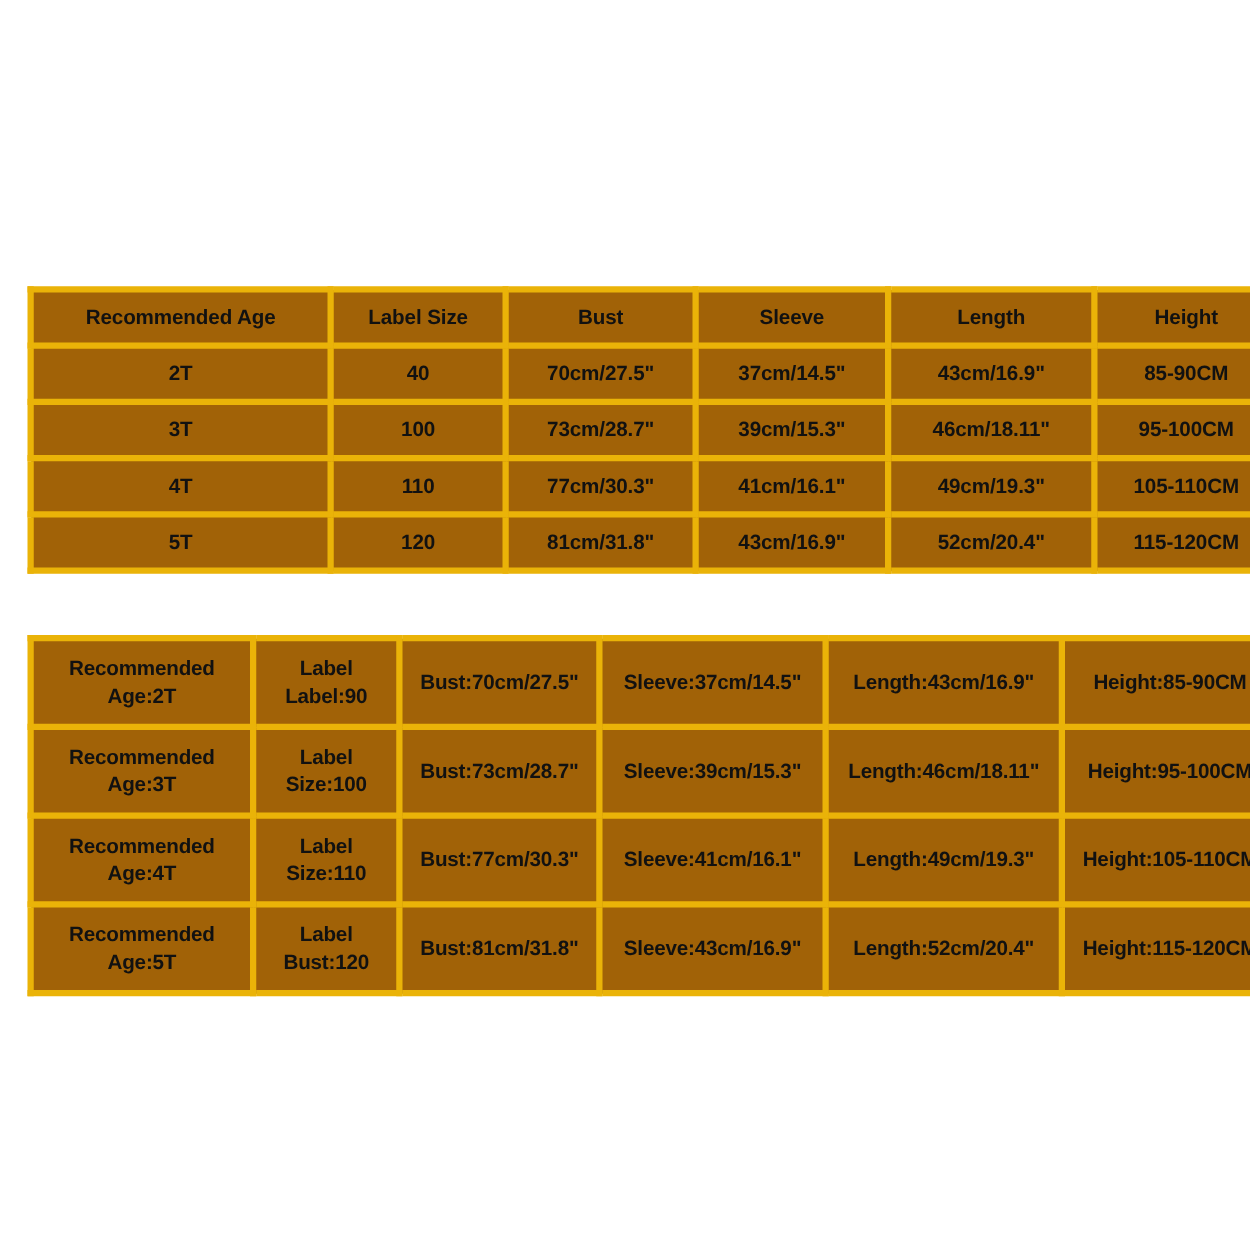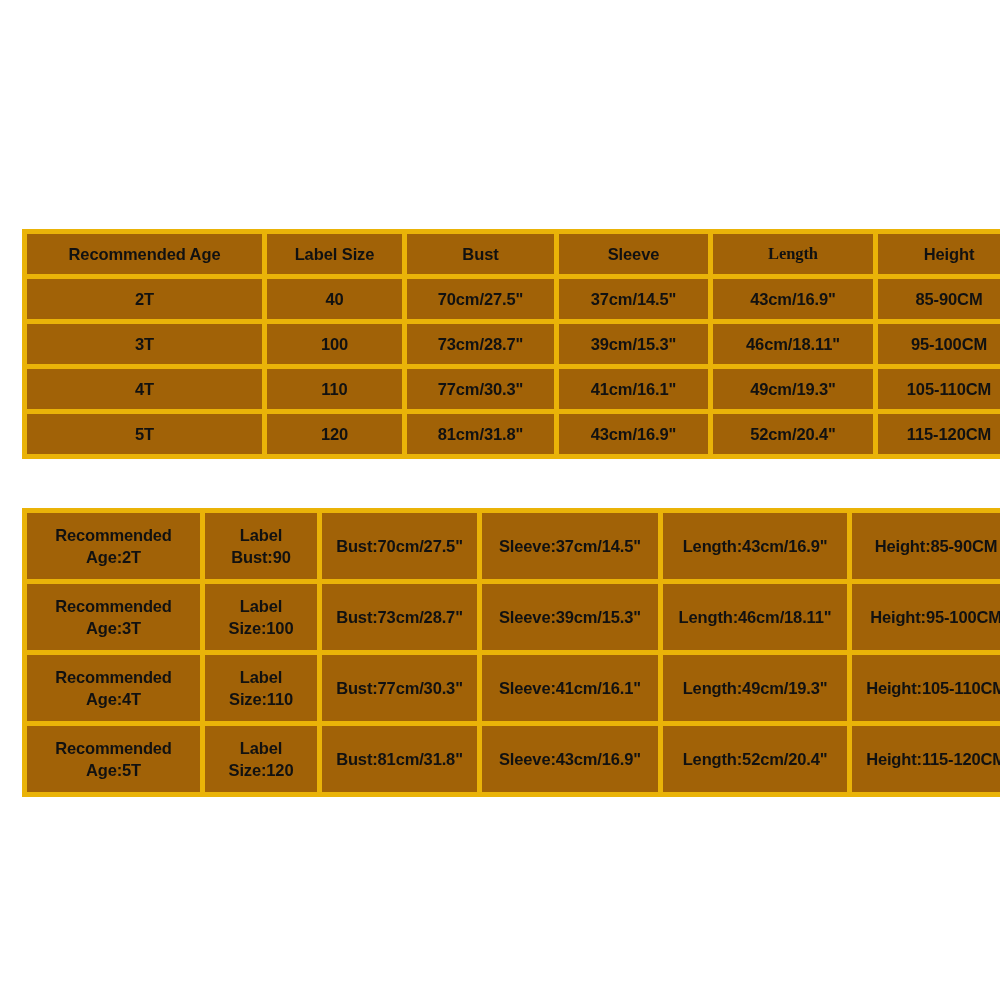--- a/index.html
+++ b/index.html
@@ -50,21 +50,21 @@
   #size-table-columns th,
   #size-table-columns td {
     height: 40px;
     font-size: 16.5px;
     letter-spacing: -0.1px;
   }
   #size-table-columns .c-age   { width: 233px; }
   #size-table-columns .c-label { width: 133px; }
   #size-table-columns .c-bust  { width: 145px; margin-left: 36px; }
   #size-table-columns .c-sleeve{ width: 147px; }
-  #size-table-columns .c-length{ width: 158px; font-family: Liberation Serif, serif; }
+  #size-table-columns .c-length{ width: 158px; }
   #size-table-columns .c-height{ width: 140px; }
 
   
   #size-table-inline {
     left: 22px;
     top: 508px;
     width: 956px;
   }
   #size-table-inline td {
     height: 66px;
@@ -145,21 +145,21 @@
       <tr>
         <td class="c-age">
           <span class="stacked">
             <span class="ln">Recommended</span>
             <span class="ln">Age:2T</span>
           </span>
         </td>
         <td class="c-label">
           <span class="stacked">
             <span class="ln">Label</span>
-            <span class="ln">Bust:90</span>
+            <span class="ln">Label:90</span>
           </span>
         </td>
         <td class="c-bust">Bust:70cm/27.5"</td>
         <td class="c-sleeve">Sleeve:37cm/14.5"</td>
         <td class="c-length">Length:43cm/16.9"</td>
         <td class="c-height">Height:85-90CM</td>
       </tr>
       <tr>
         <td class="c-age">
           <span class="stacked">
@@ -199,21 +199,21 @@
       <tr>
         <td class="c-age">
           <span class="stacked">
             <span class="ln">Recommended</span>
             <span class="ln">Age:5T</span>
           </span>
         </td>
         <td class="c-label">
           <span class="stacked">
             <span class="ln">Label</span>
-            <span class="ln">Size:120</span>
+            <span class="ln">Bust:120</span>
           </span>
         </td>
         <td class="c-bust">Bust:81cm/31.8"</td>
         <td class="c-sleeve">Sleeve:43cm/16.9"</td>
         <td class="c-length">Length:52cm/20.4"</td>
         <td class="c-height">Height:115-120CM</td>
       </tr>
     </tbody>
   </table>
 

